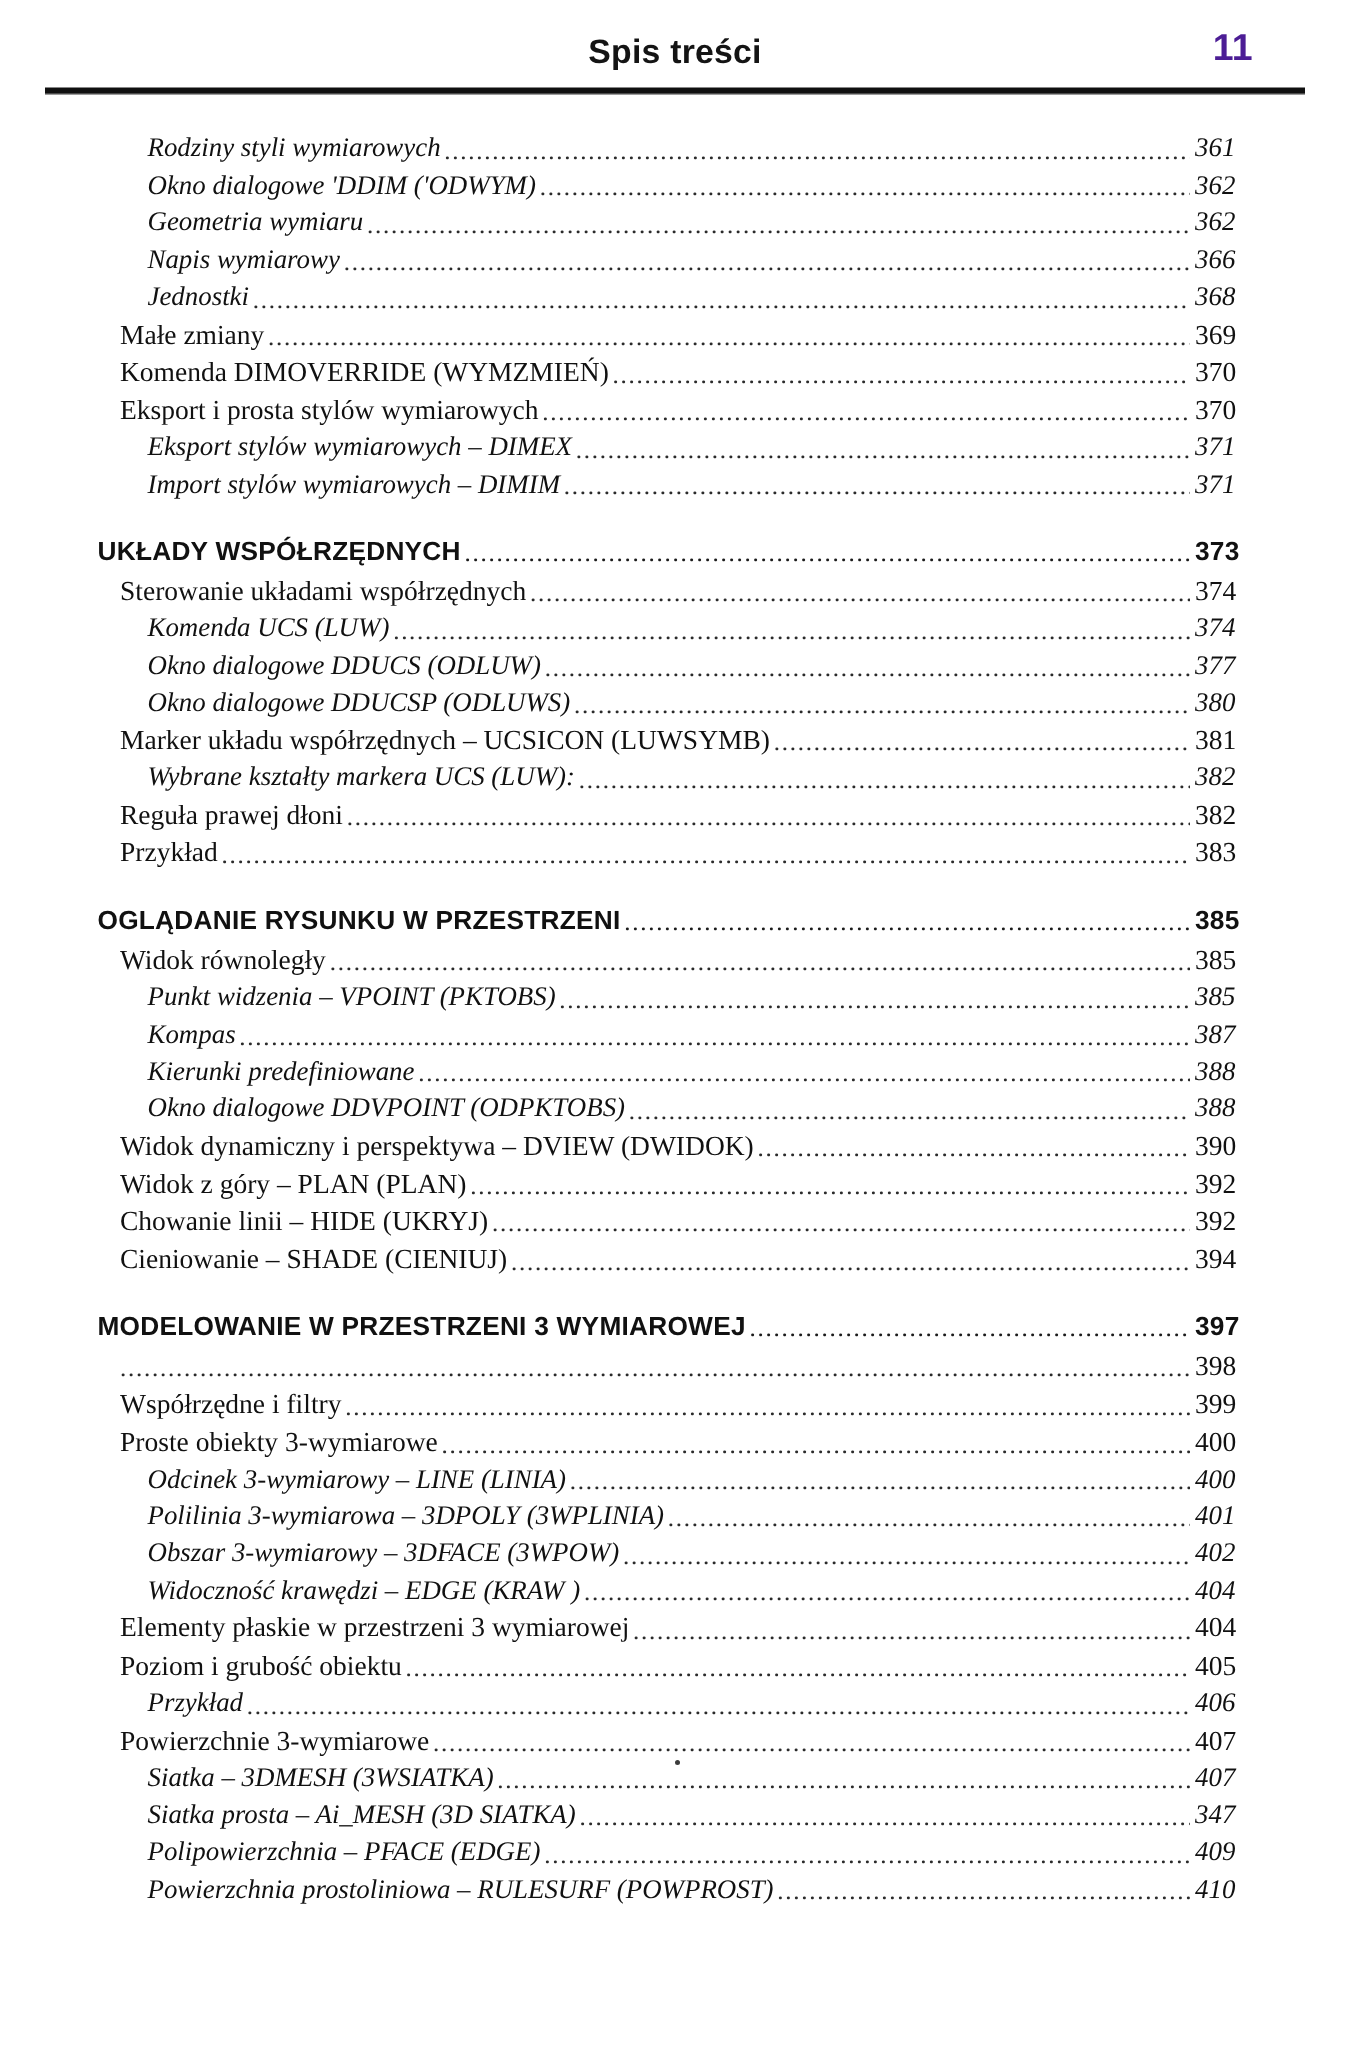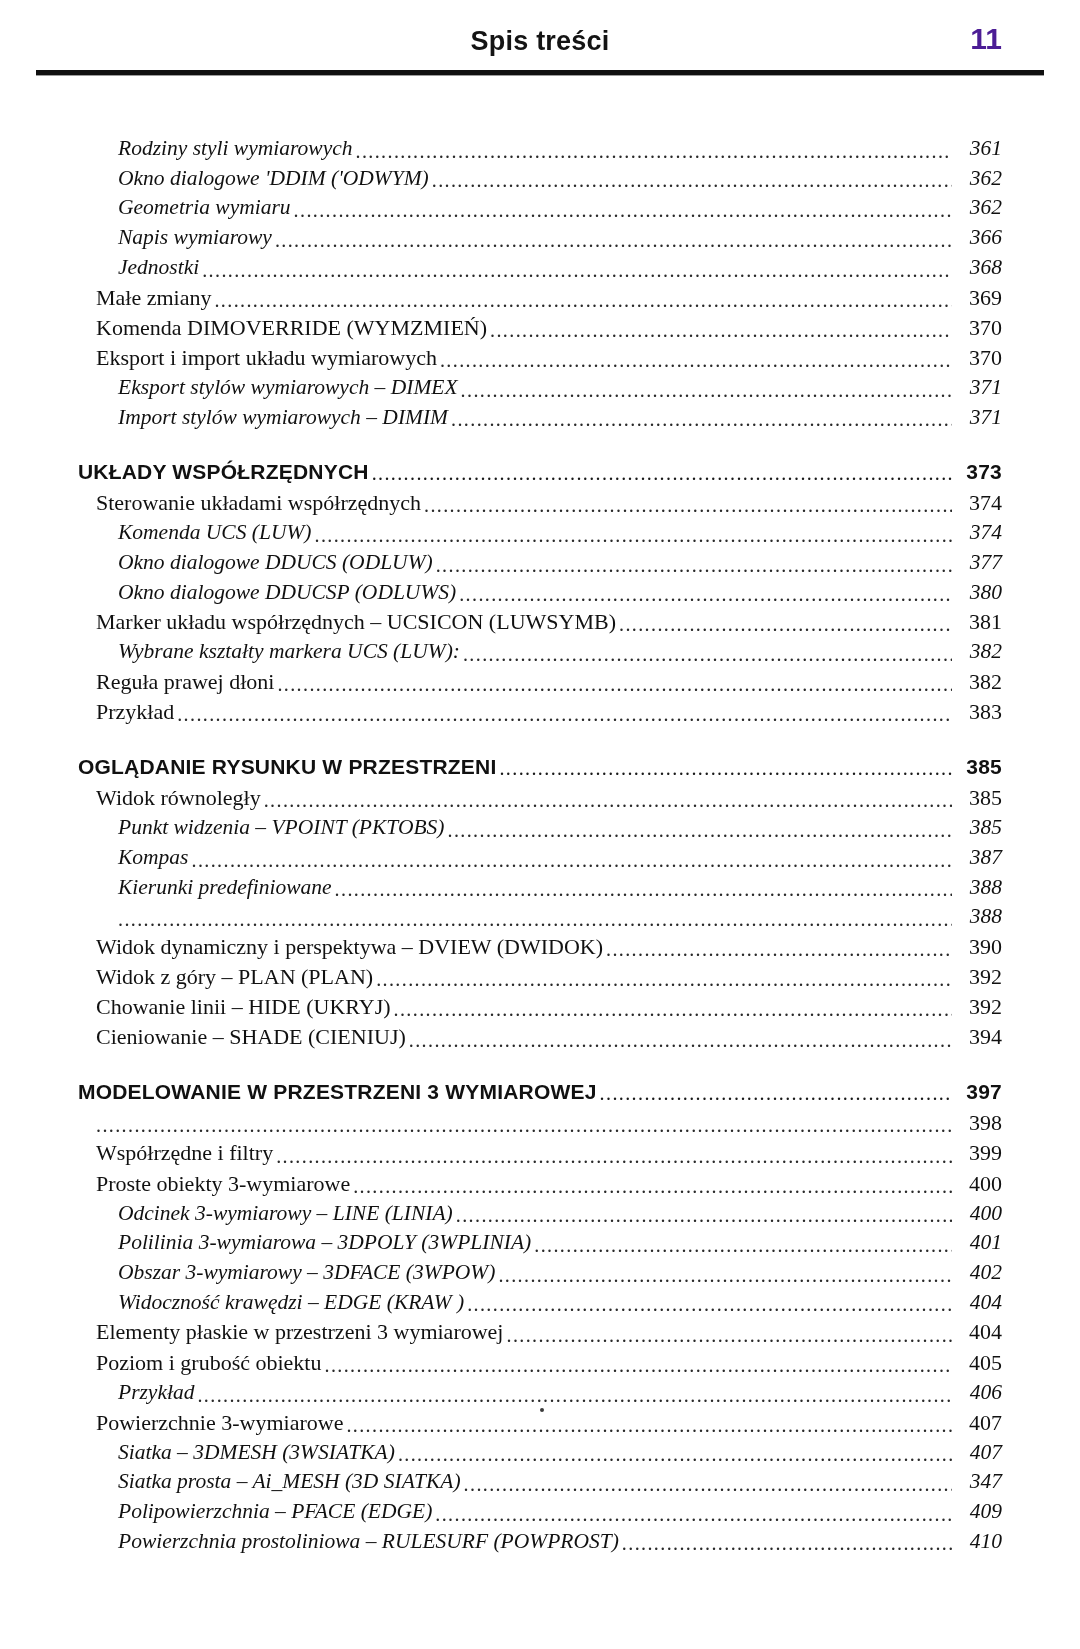--- a/index.html
+++ b/index.html
@@ -61,21 +61,21 @@
     position: absolute;
     left: 0;
     right: 0;
     top: 5px;
     height: 1px;
     background: #4a4a4a;
     opacity: .55;
   }
   
   .toc {
-    margin-top: 46px;
+    margin-top: 16px;
   }
   .entry {
     display: flex;
     align-items: flex-end;
     font-size: 21.5px;
     line-height: 1.0;
     padding: 4.1px 0;
     white-space: nowrap;
   }
   .entry .txt {
@@ -94,21 +94,20 @@
     position: absolute;
     left: 0;
     bottom: -0.06em;
     font-size: 20px;
     letter-spacing: 1.4px;
     color: #2a2a2a;
     white-space: nowrap;
   }
   .entry .pg {
     flex: 0 0 auto;
-    text-align: right;
     min-width: 46px;
     padding-left: 2px;
   }
 
   
   .lvl-sec .txt,
   .lvl-sec .pg {
     font-family: "Liberation Sans", sans-serif;
     font-weight: bold;
     font-size: 21px;
@@ -183,21 +182,21 @@
         <span class="txt">Małe zmiany</span>
         <span class="dots"></span>
         <span class="pg">369</span>
       </div>
       <div class="entry lvl-1">
         <span class="txt">Komenda DIMOVERRIDE (WYMZMIEŃ)</span>
         <span class="dots"></span>
         <span class="pg">370</span>
       </div>
       <div class="entry lvl-1">
-        <span class="txt">Eksport i import  układu wymiarowych</span>
+        <span class="txt">Eksport i prosta  stylów wymiarowych</span>
         <span class="dots"></span>
         <span class="pg">370</span>
       </div>
       <div class="entry lvl-2">
         <span class="txt">Eksport stylów wymiarowych – DIMEX</span>
         <span class="dots"></span>
         <span class="pg">371</span>
       </div>
       <div class="entry lvl-2">
         <span class="txt">Import stylów wymiarowych – DIMIM</span>
@@ -268,20 +267,21 @@
         <span class="txt">Kompas</span>
         <span class="dots"></span>
         <span class="pg">387</span>
       </div>
       <div class="entry lvl-2">
         <span class="txt">Kierunki predefiniowane</span>
         <span class="dots"></span>
         <span class="pg">388</span>
       </div>
       <div class="entry lvl-2">
+        <span class="txt">Okno dialogowe DDVPOINT (ODPKTOBS)</span>
         <span class="dots"></span>
         <span class="pg">388</span>
       </div>
       <div class="entry lvl-1">
         <span class="txt">Widok dynamiczny i perspektywa – DVIEW (DWIDOK)</span>
         <span class="dots"></span>
         <span class="pg">390</span>
       </div>
       <div class="entry lvl-1">
         <span class="txt">Widok z góry – PLAN (PLAN)</span>

